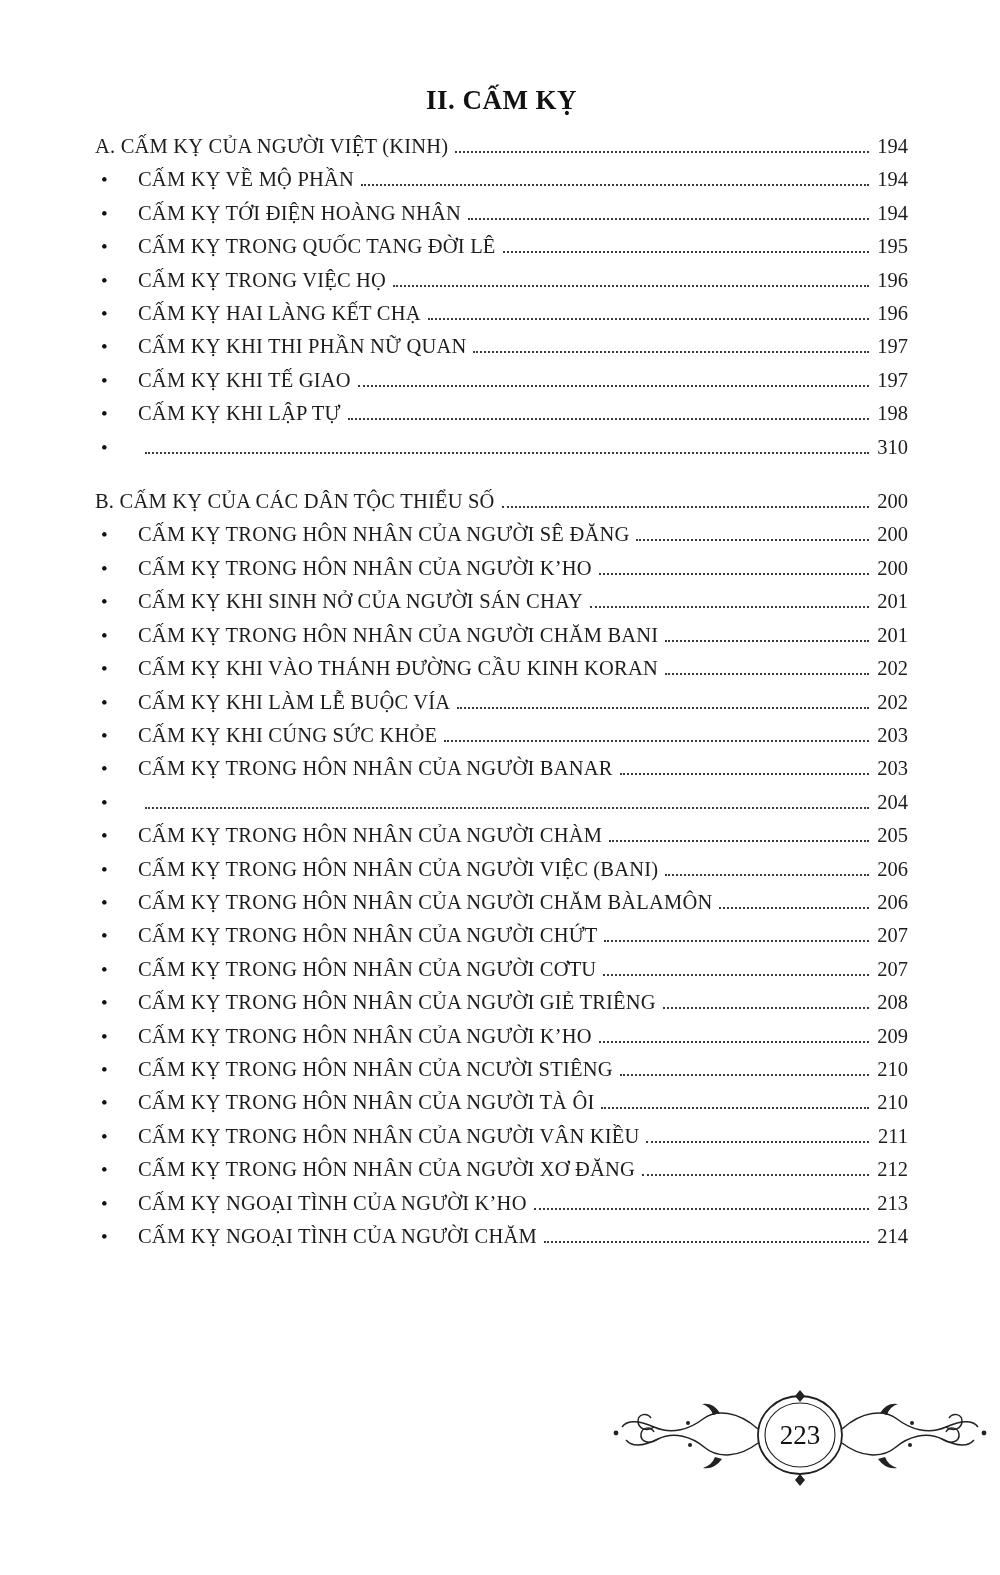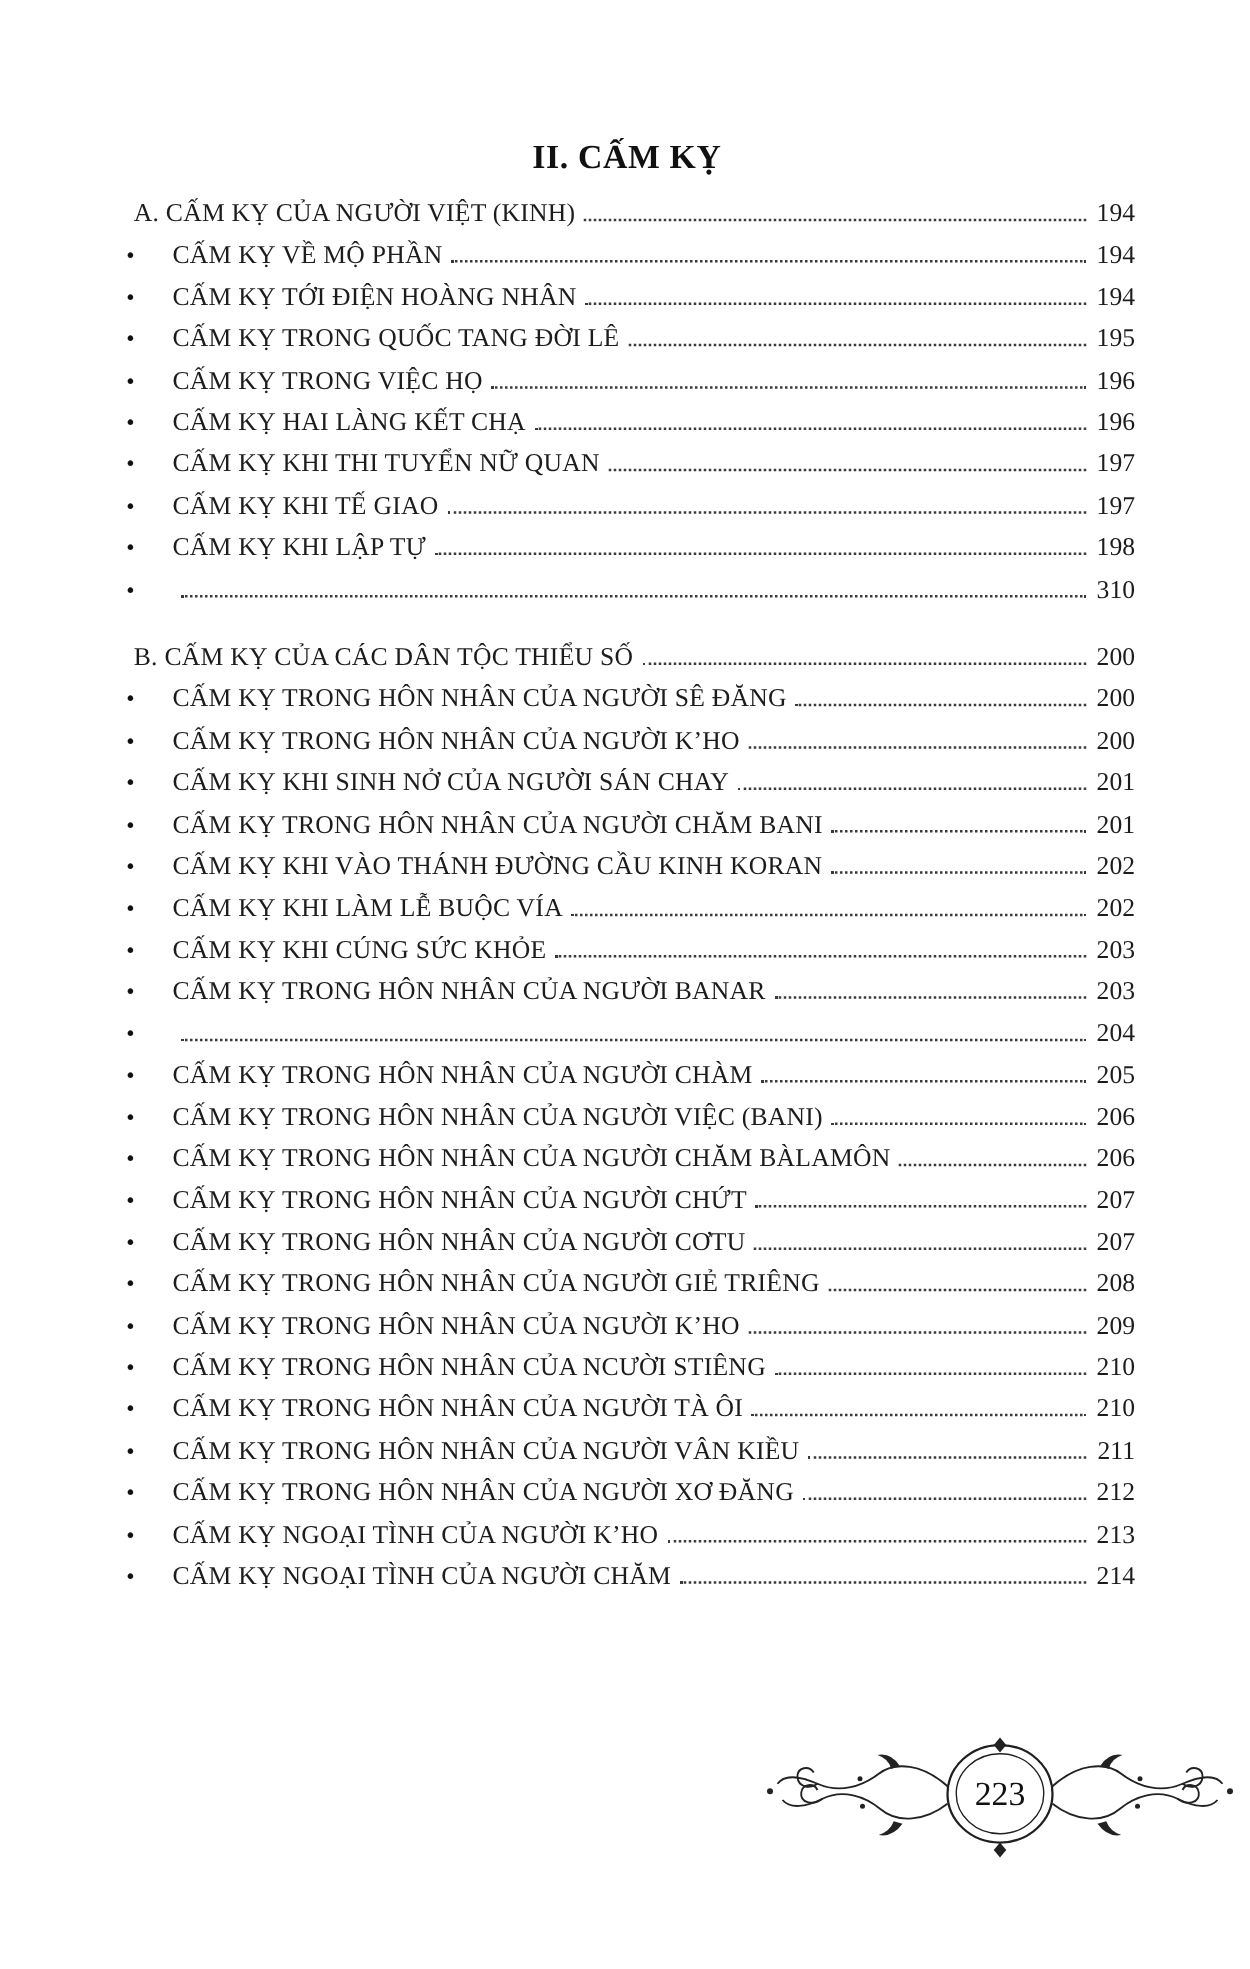--- a/index.html
+++ b/index.html
@@ -9,21 +9,21 @@
   }
   .book-page {
     position: relative;
     width: 1000px;
     height: 1575px;
     margin: 0 auto;
     background: #ffffff;
     color: #1c1c1c;
     font-family: "Liberation Serif", "DejaVu Serif", serif;
     box-sizing: border-box;
-    padding: 110px 92px 0 95px;
+    padding: 85px 92px 0 95px;
     overflow: hidden;
   }
   .page-title {
     text-align: center;
     font-size: 27px;
     font-weight: bold;
     letter-spacing: 0.5px;
     margin: 0 0 14px 0;
     color: #111;
   }
@@ -32,21 +32,20 @@
   }
   .toc-row {
     display: flex;
     align-items: baseline;
     line-height: 33.4px;
     font-size: 20.5px;
     white-space: nowrap;
   }
   .toc-row.section {
     margin-top: 0;
-    margin-left: 12px;
   }
   .toc-row.section-b {
     margin-top: 21px;
   }
   .bullet {
     width: 43px;
     flex: 0 0 43px;
     font-size: 19px;
     padding-left: 6px;
     box-sizing: border-box;
@@ -116,21 +115,21 @@
       <span class="pagenum">196</span>
     </div>
     <div class="toc-row item">
       <span class="bullet">•</span>
       <span class="label">CẤM KỴ HAI LÀNG KẾT CHẠ</span>
       <span class="leader"></span>
       <span class="pagenum">196</span>
     </div>
     <div class="toc-row item">
       <span class="bullet">•</span>
-      <span class="label">CẤM KỴ KHI THI TUYỂN NỮ QUAN</span>
+      <span class="label">CẤM KỴ KHI THI PHẦN NỮ QUAN</span>
       <span class="leader"></span>
       <span class="pagenum">197</span>
     </div>
     <div class="toc-row item">
       <span class="bullet">•</span>
       <span class="label">CẤM KỴ KHI TẾ GIAO</span>
       <span class="leader"></span>
       <span class="pagenum">197</span>
     </div>
     <div class="toc-row item">

